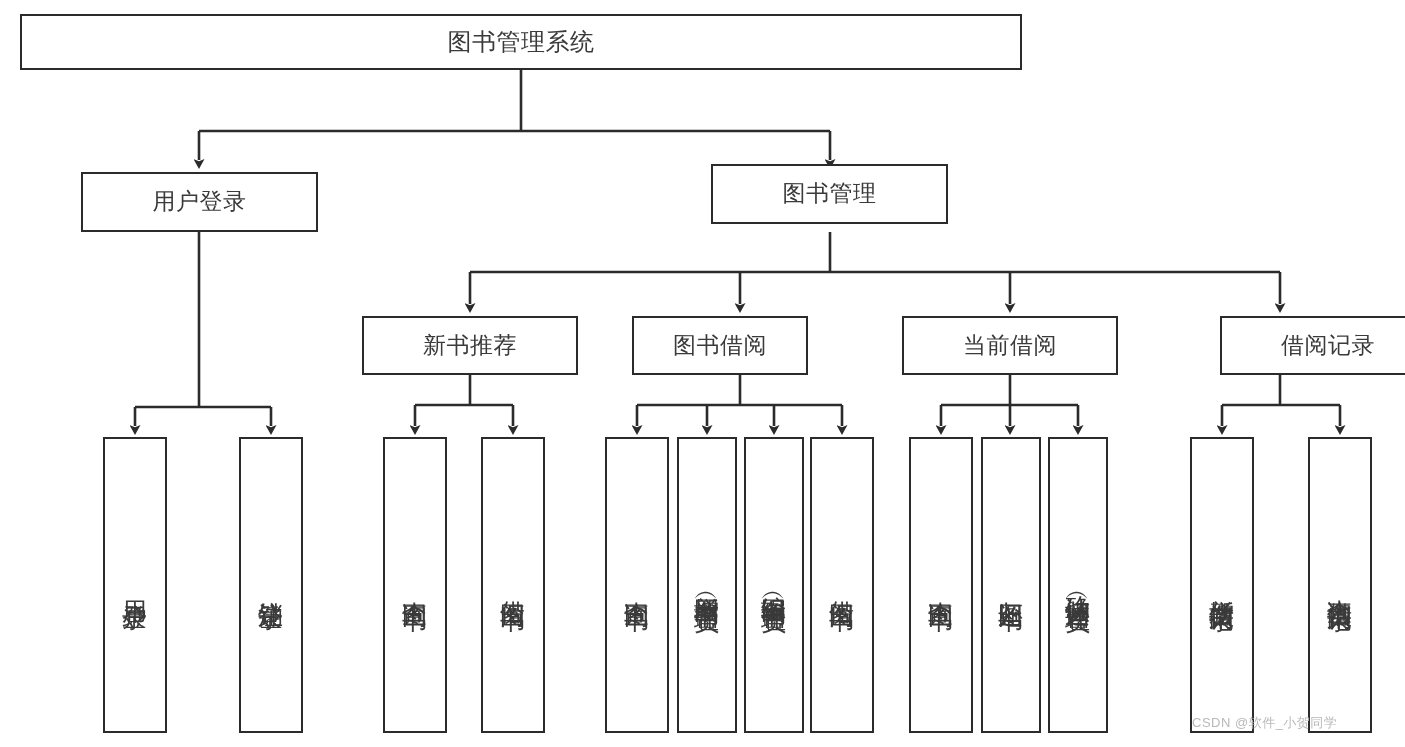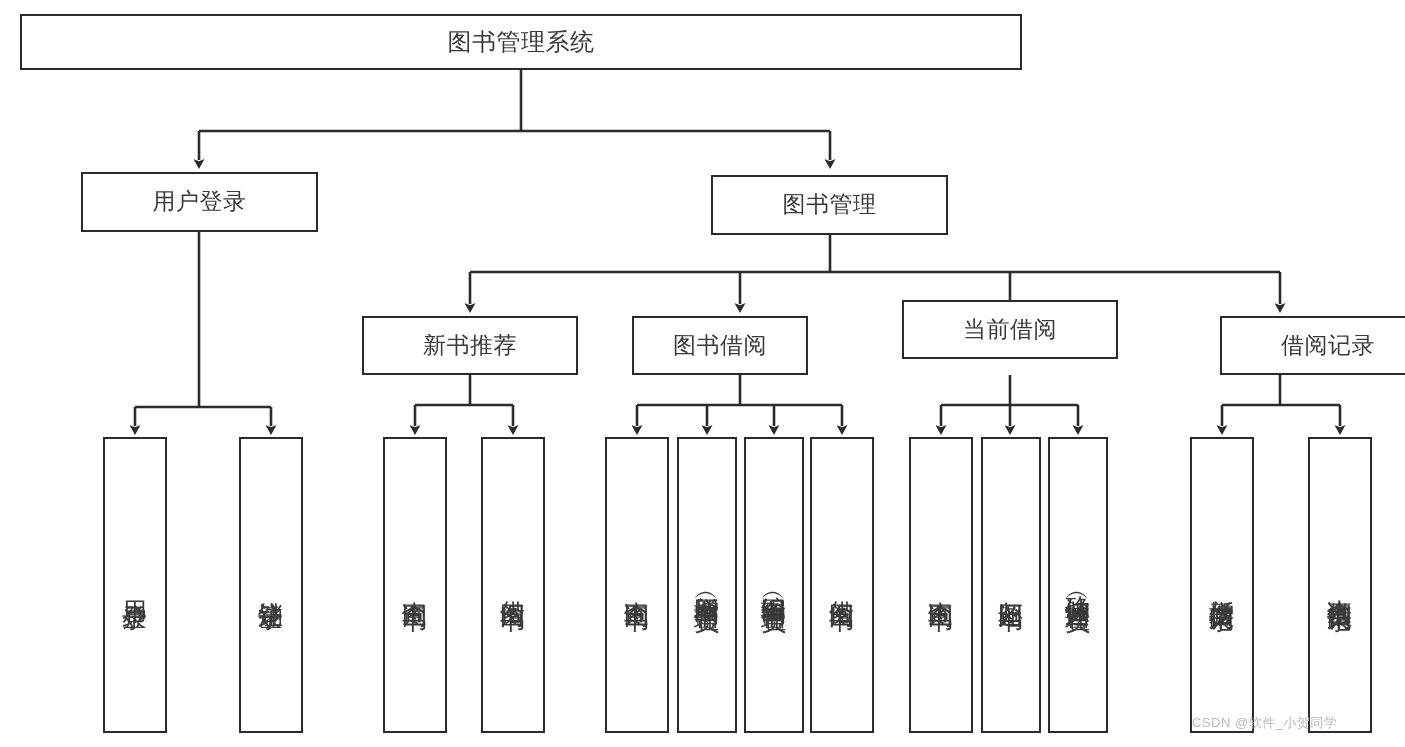--- a/index.html
+++ b/index.html
@@ -130,31 +130,31 @@
     </g>
   </svg>
 
   <div class="node h root" style="left:20px; top:14px; width:1002px; height:56px;">
     <span class="lbl">图书管理系统</span>
   </div>
 
   <div class="node h" style="left:81px; top:172px; width:237px; height:60px;">
     <span class="lbl">用户登录</span>
   </div>
-  <div class="node h" style="left:711px; top:175px; width:237px; height:60px;">
+  <div class="node h" style="left:711px; top:164px; width:237px; height:60px;">
     <span class="lbl">图书管理</span>
   </div>
 
   <div class="node h" style="left:362px; top:316px; width:216px; height:59px;">
     <span class="lbl">新书推荐</span>
   </div>
   <div class="node h" style="left:632px; top:316px; width:176px; height:59px;">
     <span class="lbl">图书借阅</span>
   </div>
-  <div class="node h" style="left:902px; top:300px; width:216px; height:59px;">
+  <div class="node h" style="left:902px; top:316px; width:216px; height:59px;">
     <span class="lbl">当前借阅</span>
   </div>
   <div class="node h" style="left:1172px; top:316px; width:216px; height:59px;margin-left:48px;">
     <span class="lbl">借阅记录</span>
   </div>
 
   <div class="node v" style="left:103px; top:437px; width:64px; height:296px;">
     <span class="lbl">用户登录</span>
   </div>
   <div class="node v" style="left:239px; top:437px; width:64px; height:296px;">

